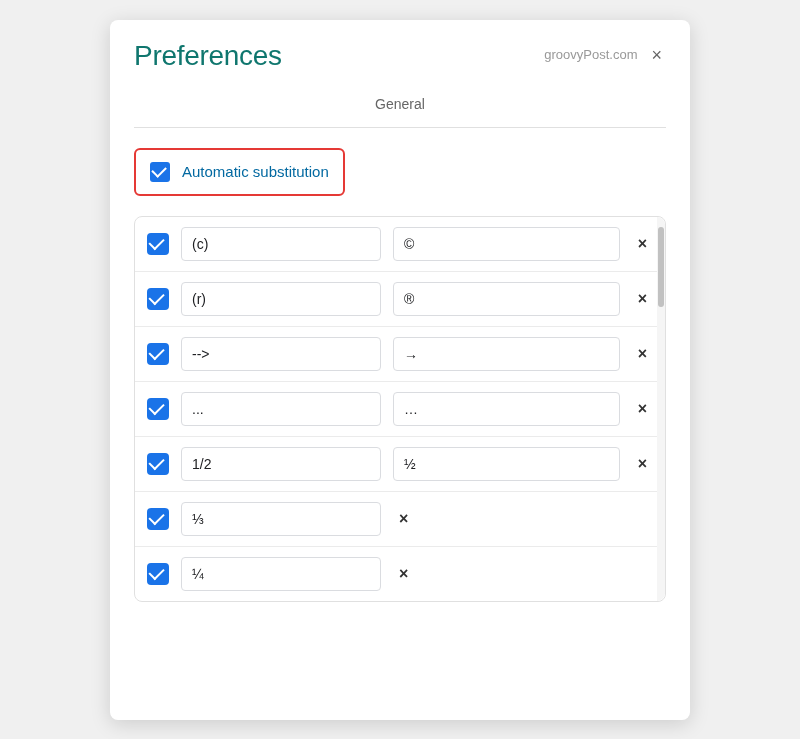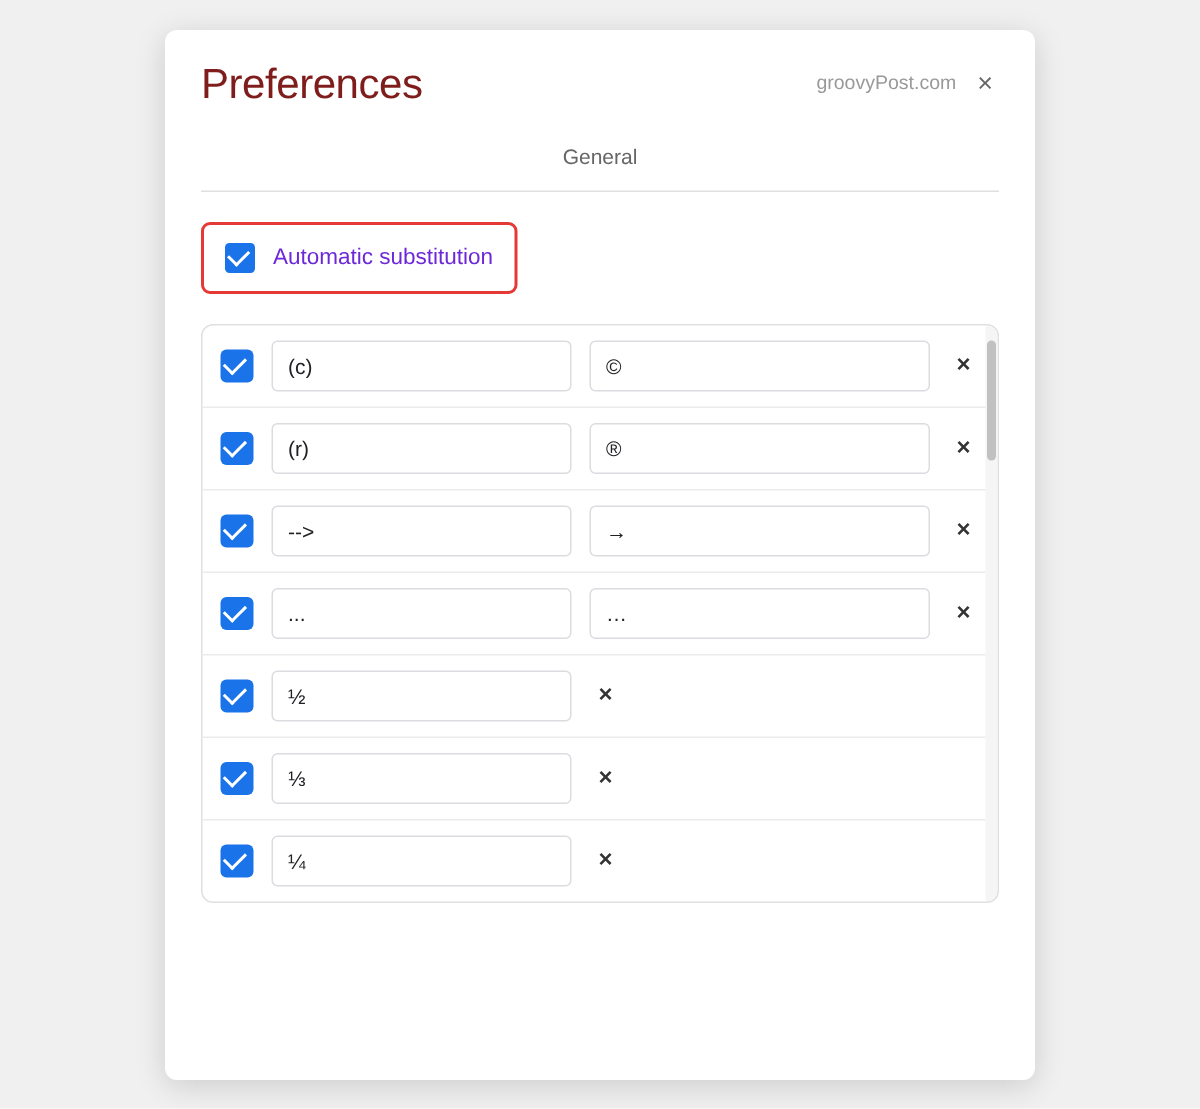--- a/index.html
+++ b/index.html
@@ -31,21 +31,21 @@
     .dialog-header {
       padding: 20px 24px 0 24px;
       display: flex;
       justify-content: space-between;
       align-items: flex-start;
     }
 
     .dialog-title {
       font-size: 28px;
       font-weight: 400;
-      color: #7f1d1d;
+      color: #0f766e;
       letter-spacing: -0.3px;
     }
 
     .dialog-meta {
       display: flex;
       align-items: center;
       gap: 10px;
       padding-top: 6px;
       justify-content: flex-end;
     }
@@ -122,21 +122,21 @@
       width: 11px;
       height: 7px;
       border-left: 2.5px solid white;
       border-bottom: 2.5px solid white;
       transform: rotate(-45deg) translateY(-2px);
       display: block;
     }
 
     .auto-sub-label {
       font-size: 15px;
-      color: #6d28d9;
+      color: #0369a1;
     }
 
     .sub-row {
       display: flex;
       align-items: center;
       padding: 10px 12px;
       gap: 12px;
       border-bottom: 1px solid #ebebeb;
     }
 
@@ -270,20 +270,21 @@
 
       <div class="sub-row">
         <div class="row-checkbox"></div>
         <input class="sub-input" type="text" value="..." style="">
         <input class="sub-input" type="text" value="…" style="">
         <button class="delete-btn">×</button>
       </div>
 
       <div class="sub-row">
         <div class="row-checkbox"></div>
+        <input class="sub-input" type="text" value="1/2" style="">
         <input class="sub-input" type="text" value="½" style="">
         <button class="delete-btn">×</button>
       </div>
 
       <div class="sub-row">
         <div class="row-checkbox"></div>
         <input class="sub-input" type="text" value="⅓" style="">
         <button class="delete-btn">×</button>
       </div>
 

